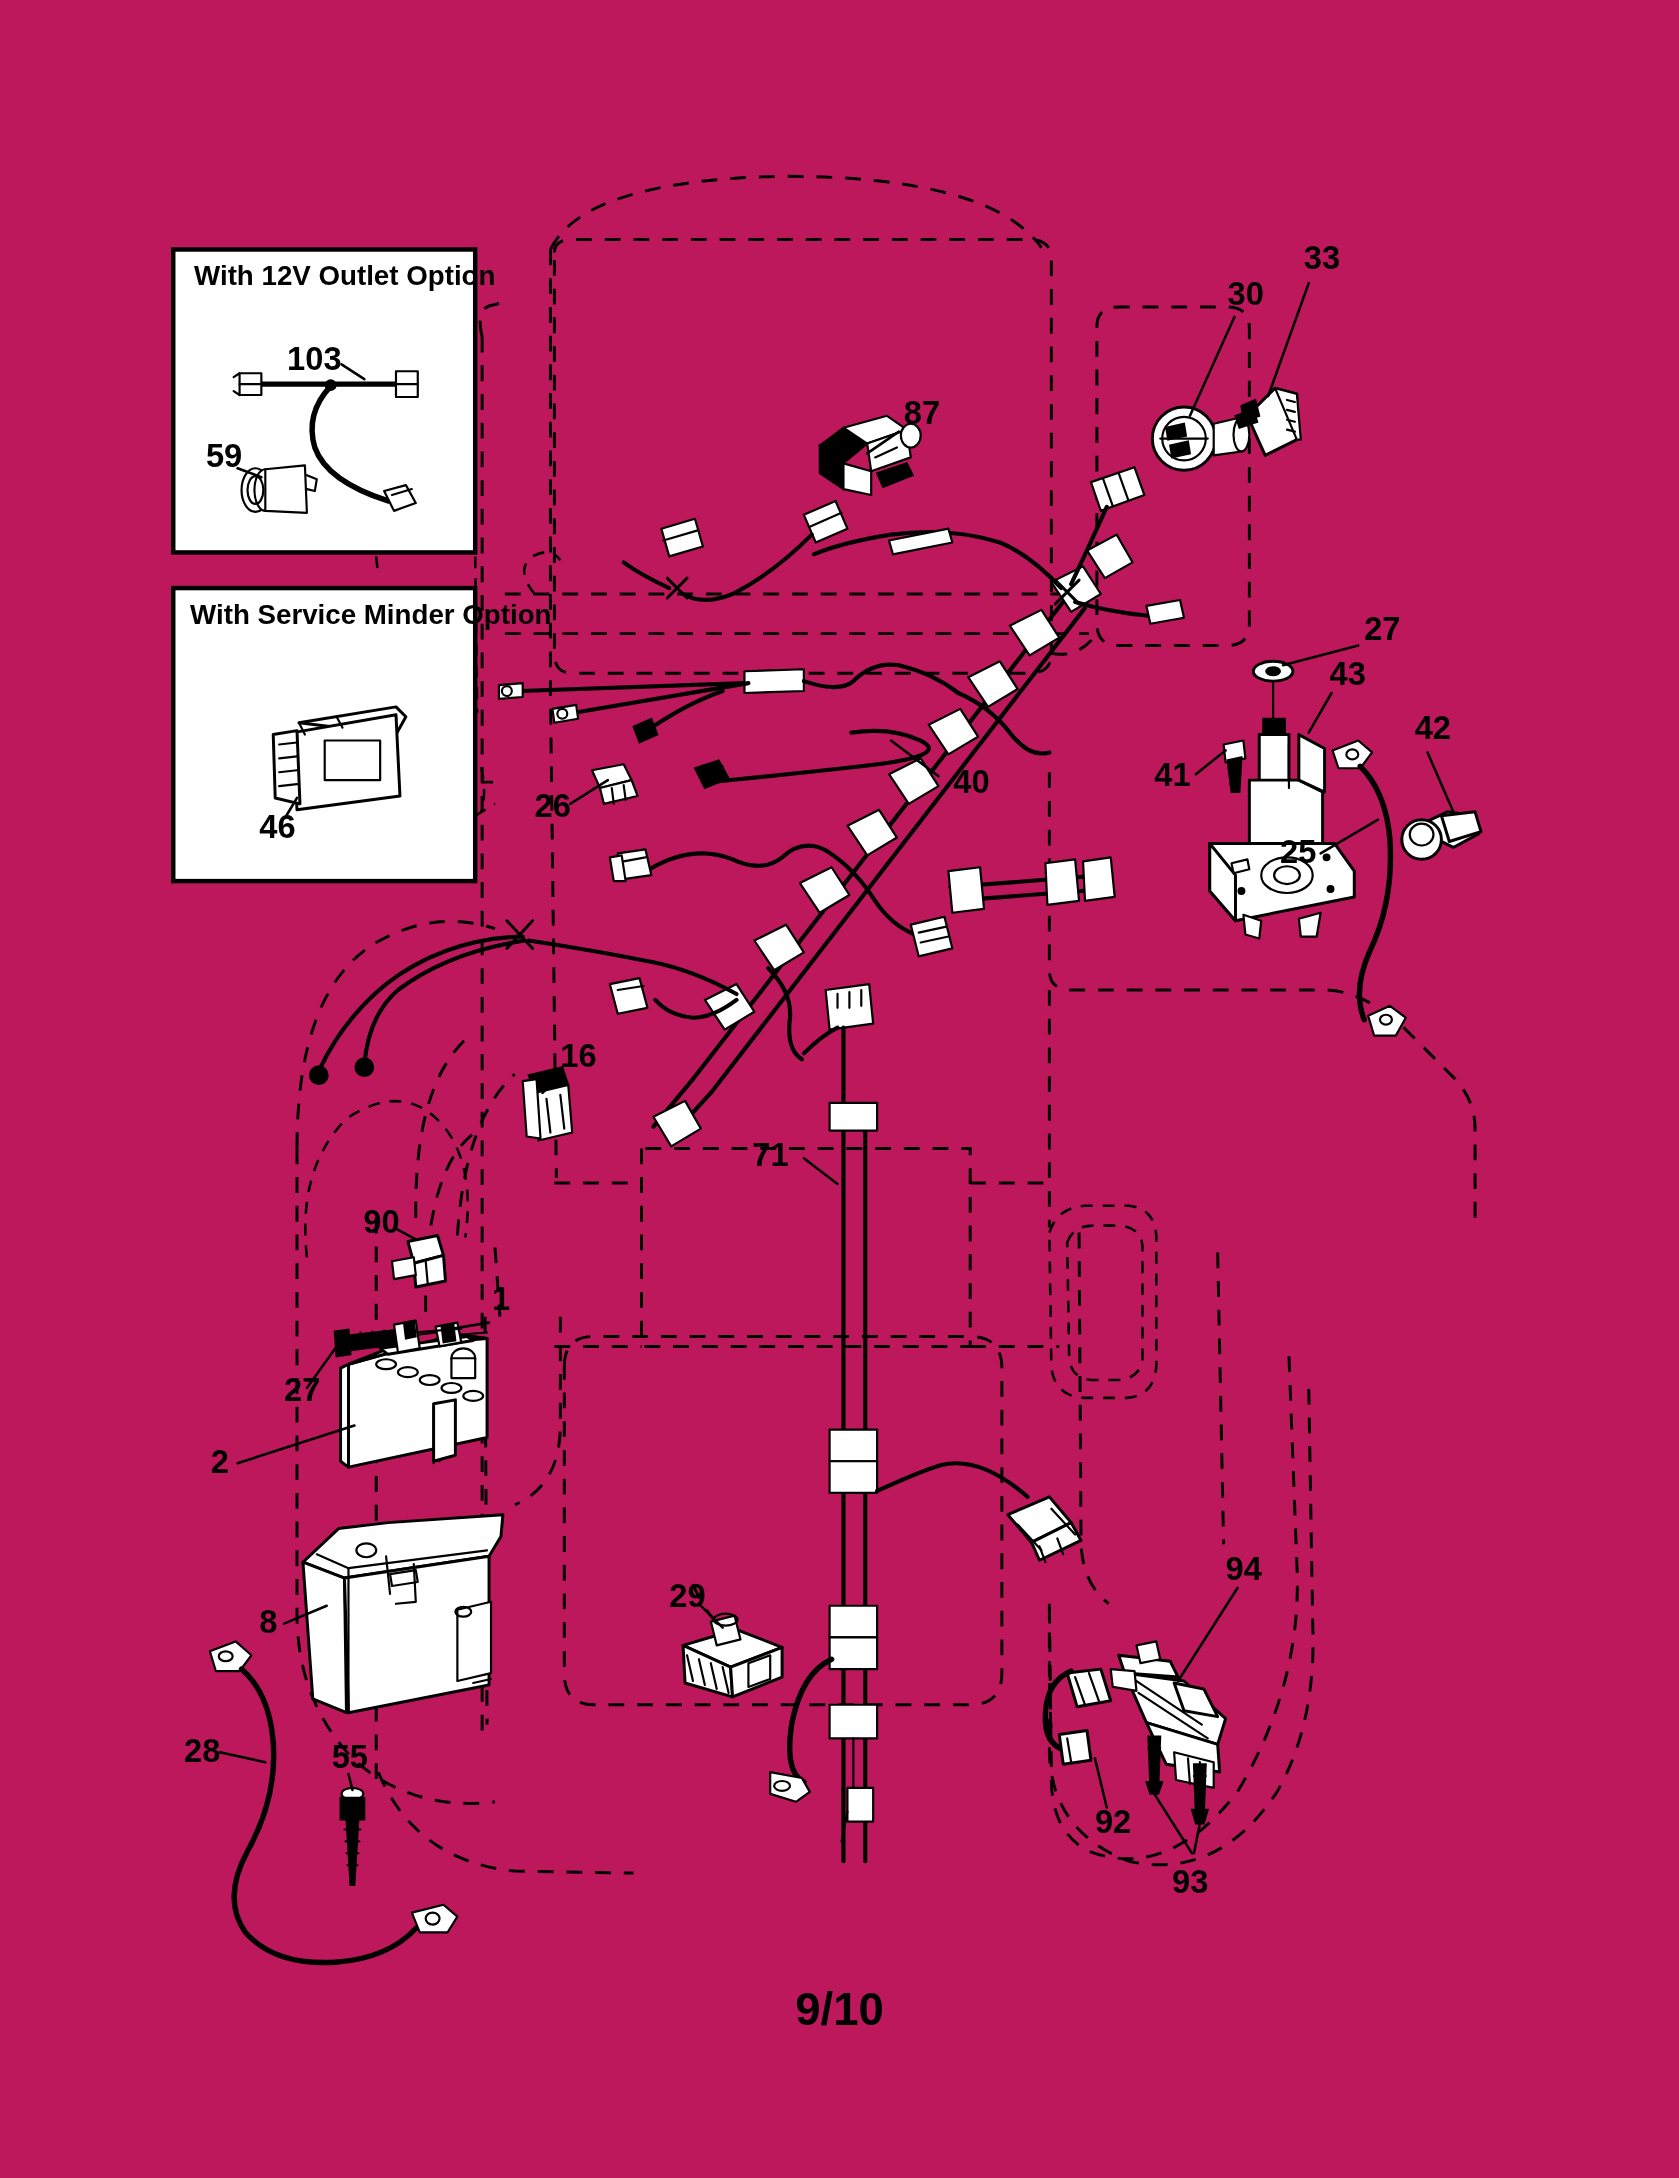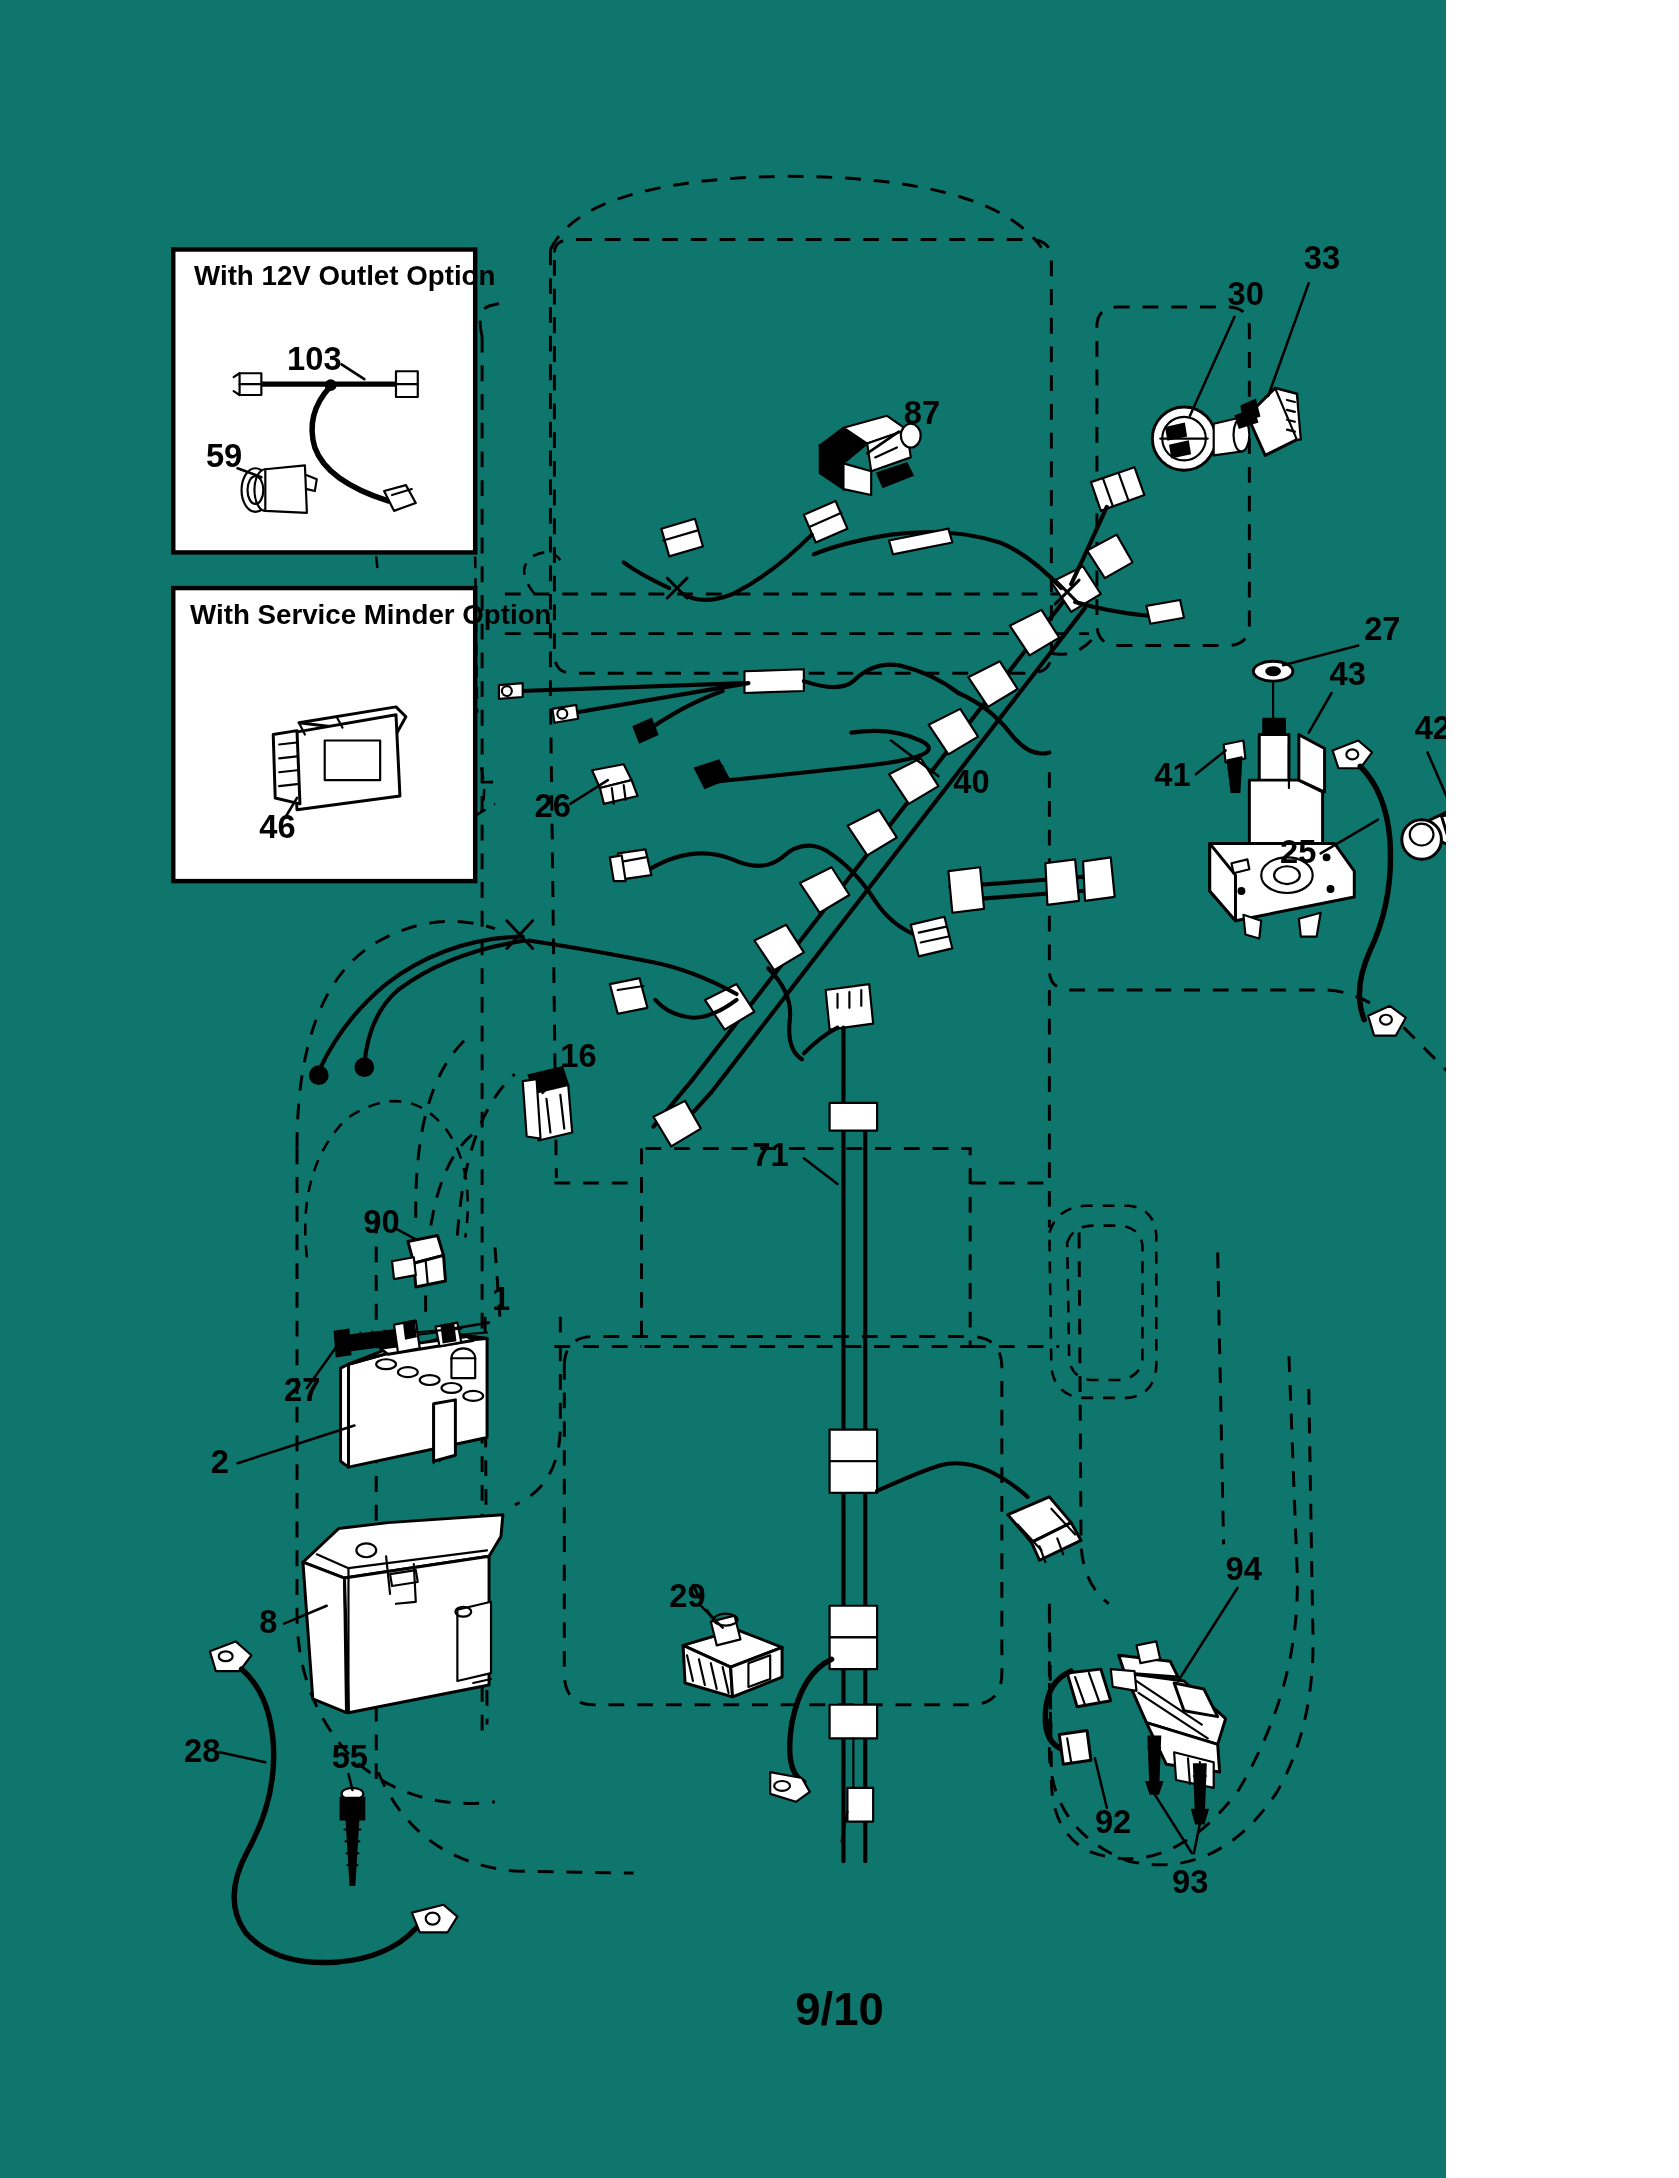--- a/index.html
+++ b/index.html
@@ -6,23 +6,23 @@
   html, body {
     margin: 0;
     padding: 0;
     background: #ffffff;
   }
   body {
     font-family: "Liberation Sans", sans-serif;
   }
   #page {
     position: relative;
-    width: 1446px;
+    width: 1679px;
     height: 2178px;
-    background: #0f766e;
+    background: #be185d;
     overflow: hidden;
   }
   #diagram-svg {
     position: absolute;
     left: 0;
     top: 0;
     width: 1679px;
     height: 2178px;
   }
   .callout-text {

